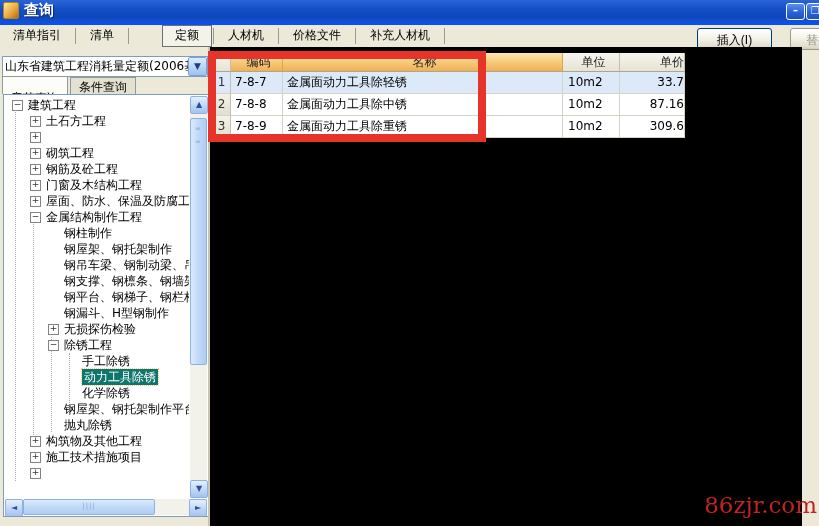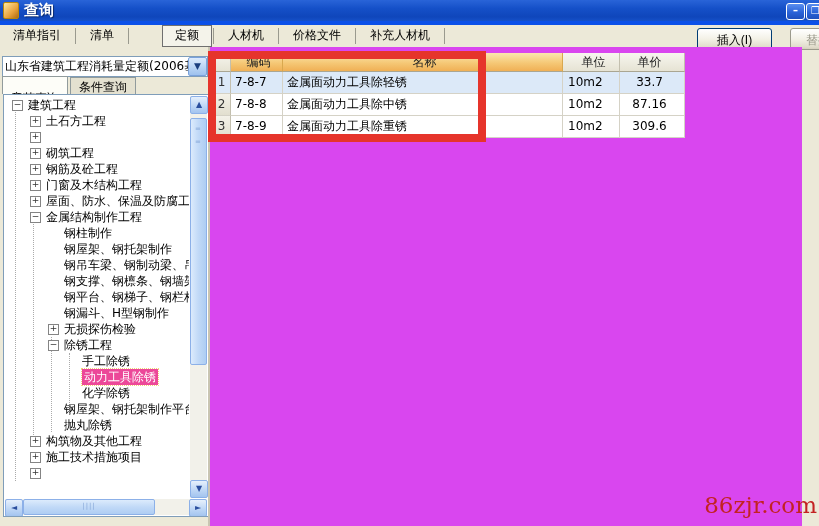--- a/index.html
+++ b/index.html
@@ -70,38 +70,38 @@
     position:absolute;left:3px;top:94px;width:204px;height:421px;background:#fff;
     border:1px solid #7F9DB9;overflow:hidden;
   }
   .tree-items{position:absolute;left:0;top:2px;width:185px;overflow:hidden;}
   .tree-row{height:16px;line-height:16px;white-space:nowrap;position:relative;font-size:12px;}
   .toggle{
     position:absolute;top:3px;width:9px;height:9px;border:1px solid #848484;background:#fff;
     font-size:9px;line-height:7px;text-align:center;color:#333;
   }
   .tree-label{position:absolute;top:0;white-space:nowrap;}
-  .tree-label.sel{background:#ec4899;color:#fff;outline:1px dotted #f3d27a;padding:0 2px;}
+  .tree-label.sel{background:#0f766e;color:#fff;outline:1px dotted #f3d27a;padding:0 2px;}
   .dotline{position:absolute;border-left:1px dotted #aaa;width:0;}
   
   .vsb{position:absolute;right:1px;top:1px;width:17px;height:402px;background:#f2f1ea;}
   .hsb{position:absolute;left:1px;bottom:1px;height:16px;width:202px;background:#f2f1ea;}
   .sb-arrow{
     position:absolute;width:16px;height:16px;border-radius:2px;border:1px solid #8cb0e8;
     background:linear-gradient(#e6f0fc,#bcd5f5 60%,#a3c4ef);
     color:#2a4e9e;font-size:8px;text-align:center;line-height:15px;
   }
   .sb-thumb{
     position:absolute;border-radius:2px;border:1px solid #8cb0e8;
     background:linear-gradient(90deg,#dcebfc,#c1d9f7 50%,#aecdf3);
   }
   .hsb .sb-thumb{background:linear-gradient(#dcebfc,#c1d9f7 50%,#aecdf3);}
   .sb-grip{color:#86a7d8;font-size:7px;letter-spacing:1px;text-align:center;line-height:13px;}
   
-  .main-panel{position:absolute;left:210px;top:47px;width:592px;height:479px;background:#d946ef;}
+  .main-panel{position:absolute;left:210px;top:47px;width:592px;height:479px;background:#000000;}
   .v-divider{position:absolute;left:208px;top:47px;width:2px;height:479px;background:#c9c5b2;}
   .grid{position:absolute;left:3px;top:6px;}
   .grid-row{display:flex;}
   .gcell{
     box-sizing:border-box;border-right:1px solid #d5d2c6;border-bottom:1px solid #d5d2c6;
     overflow:hidden;white-space:nowrap;
   }
   .ghead{
     height:19px;line-height:18px;text-align:center;font-size:12px;color:#222;
     border-right:1px solid #c3bfae;border-bottom:1px solid #aaa692;
@@ -115,21 +115,21 @@
     background:linear-gradient(#f4f2e9,#e2dfcf);text-align:center;color:#333;
     border-right:1px solid #c3bfae;
   }
   .grow .gcell{height:22px;line-height:21px;background:#fff;}
   .grow.hl .gcell{background:#dce9f8;}
   .grow .gnum{background:linear-gradient(#f4f2e9,#e2dfcf);}
   .c-num{width:18px;}
   .c-code{width:52px;padding-left:4px;}
   .c-name{width:280px;padding-left:4px;}
   .c-unit{width:57px;padding-left:5px;}
-  .c-price{width:65px;padding-right:5px;text-align:center;}
+  .c-price{width:65px;text-align:right;}
   
   .red-rect{
     position:absolute;left:208px;top:51px;width:278px;height:91px;
     border:8px solid var(--annotation-red,#e6342b);box-sizing:border-box;pointer-events:none;
   }
   .watermark{
     position:absolute;right:2px;top:492px;color:#c32222;
     font-family:"DejaVu Serif","Liberation Serif",serif;font-size:23px;
   }
 </style>

